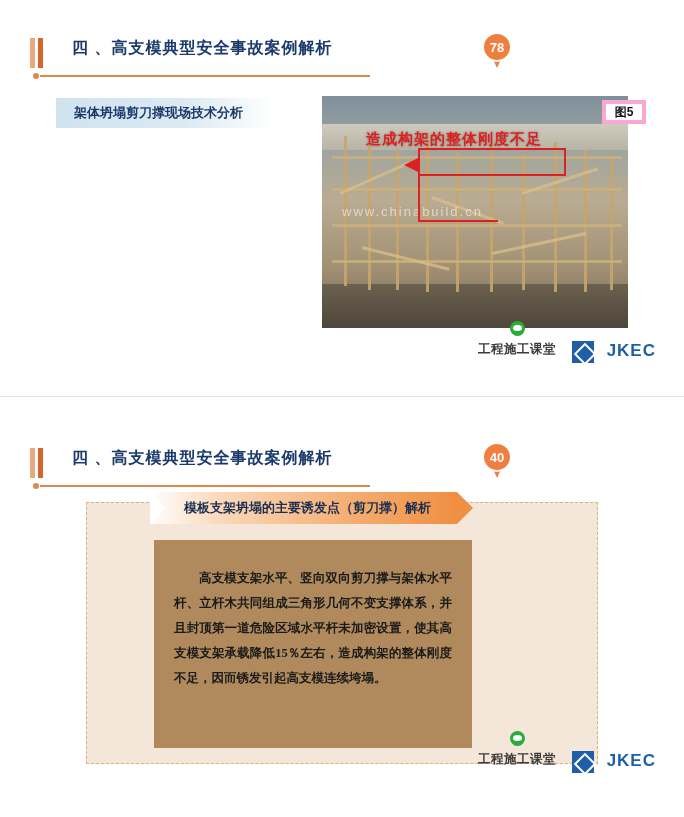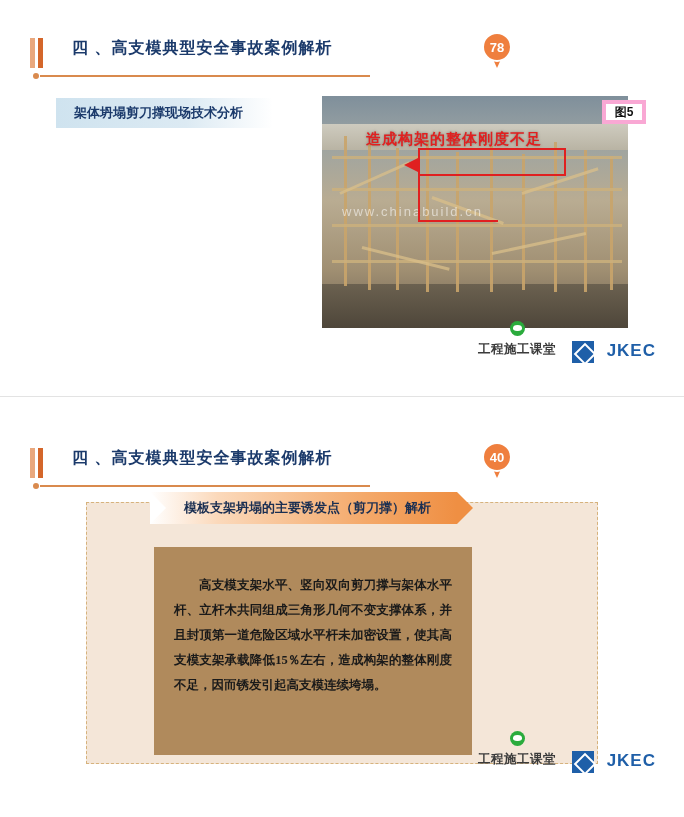--- a/index.html
+++ b/index.html
@@ -327,21 +327,20 @@
     left: 86px; top: 92px;
     width: 512px; height: 262px;
     background: #f4e6d8;
     border: 1px dashed #d6b27c;
   }
   .panel-inner {
     position: absolute;
     left: 154px; top: 130px;
     width: 318px; height: 208px;
     background: #b08a5c;
-    margin-top: 7px;
   }
   .panel-inner p {
     margin: 0;
     padding: 26px 20px 0 20px;
     font-size: 12.5px;
     line-height: 2.0;
     color: #1a1a1a;
     text-align: justify;
     text-indent: 2em;
     font-family: "Liberation Serif", serif;

